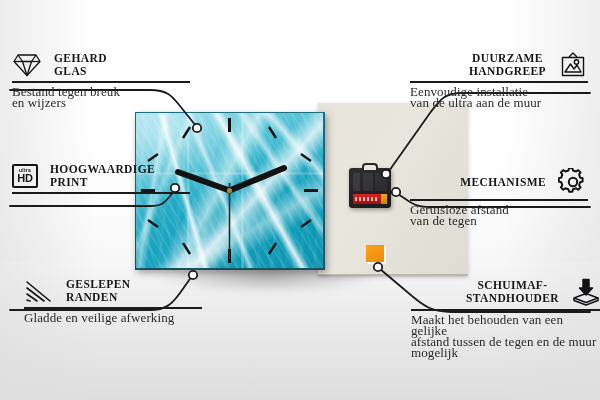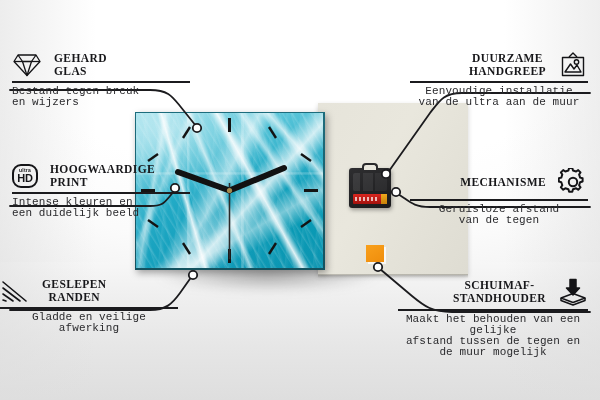--- a/index.html
+++ b/index.html
@@ -140,28 +140,28 @@
   .feat{ position:absolute; }
   .feat-head{ display:flex; align-items:center; gap:12px; }
   .feat.right .feat-head{ justify-content:flex-end; }
   .feat-title{
     font-size:11.5px; font-weight:700; line-height:13px;
     letter-spacing:.4px; color:#17171a; text-transform:uppercase;
   }
   .feat.right .feat-title{ text-align:center; }
   .feat-rule{ height:1.5px; background:#1b1b1e; margin:3px 0 3px; }
   .feat-desc{
-    font-size:11px; line-height:11px; color:#2a2a2d; letter-spacing:.1px;font-family:Liberation Mono, monospace;
-  }
-  .feat.right .feat-desc{ text-align:center; }
+    font-size:13px; line-height:11px; color:#2a2a2d; letter-spacing:.1px;
+  }
+  .feat.right .feat-desc{ text-align:left; }
   .ico{ flex:0 0 auto; display:block; }
 
   
   .hd-badge{
-    width:26px; height:24px; border:2px solid #141417; border-radius:9px;
+    width:26px; height:24px; border:2px solid #141417; border-radius:2px;
     display:flex; flex-direction:column; align-items:center; justify-content:center;
     line-height:1;
   }
   .hd-ultra{ font-size:5px; font-weight:700; letter-spacing:.2px; color:#141417; font-family:"Liberation Sans", sans-serif;}
   .hd-main{ font-size:11px; font-weight:700; letter-spacing:-.3px; color:#141417; font-family:"Liberation Sans", sans-serif;}
 </style>
 </head>
 <body>
 
 <div id="stage">
@@ -264,27 +264,23 @@
       <div class="hd-badge ico">
         <span class="hd-ultra">ultra</span>
         <span class="hd-main">HD</span>
       </div>
       <div>
         <div class="feat-title">HOOGWAARDIGE</div>
         <div class="feat-title">PRINT</div>
       </div>
     </div>
     <div class="feat-rule"></div>
-    <div class="feat-desc">
-      <div>Intense kleuren en</div>
-      <div>een duidelijk beeld</div>
-    </div>
-  </div>
-
-  <div class="feat left" style="left:0; top:278px; width:178px;text-align:center;">
+  </div>
+
+  <div class="feat left" style="left:24px; top:278px; width:178px;">
     <div class="feat-head">
       <svg class="ico" width="30" height="26" viewBox="0 0 30 26">
         <g stroke="#141417" stroke-width="1.6" stroke-linecap="round">
           <line x1="3" y1="4" x2="26" y2="23"></line>
           <line x1="3" y1="10" x2="20" y2="23"></line>
           <line x1="3" y1="16" x2="13" y2="23"></line>
           <line x1="3" y1="22" x2="6" y2="23"></line>
         </g>
       </svg>
       <div>
@@ -335,21 +331,21 @@
         </g>
       </svg>
     </div>
     <div class="feat-rule"></div>
     <div class="feat-desc">
       <div>Geruisloze afstand</div>
       <div>van de tegen</div>
     </div>
   </div>
 
-  <div class="feat right" style="left:398px; top:278px; width:190px;">
+  <div class="feat right" style="left:411px; top:278px; width:190px;">
     <div class="feat-head">
       <div>
         <div class="feat-title">SCHUIMAF-</div>
         <div class="feat-title">STANDHOUDER</div>
       </div>
       <svg class="ico" width="30" height="28" viewBox="0 0 30 28">
         <g fill="none" stroke="#141417" stroke-width="1.5" stroke-linejoin="round">
           <path d="M12,1.5 L18,1.5 L18,10 L21.5,10 L15,17 L8.5,10 L12,10 Z" fill="#141417"></path>
           <path d="M15,15.5 L27,20 L15,24.5 L3,20 Z"></path>
           <path d="M3,20 L3,22.5 L15,27 L27,22.5 L27,20"></path>

